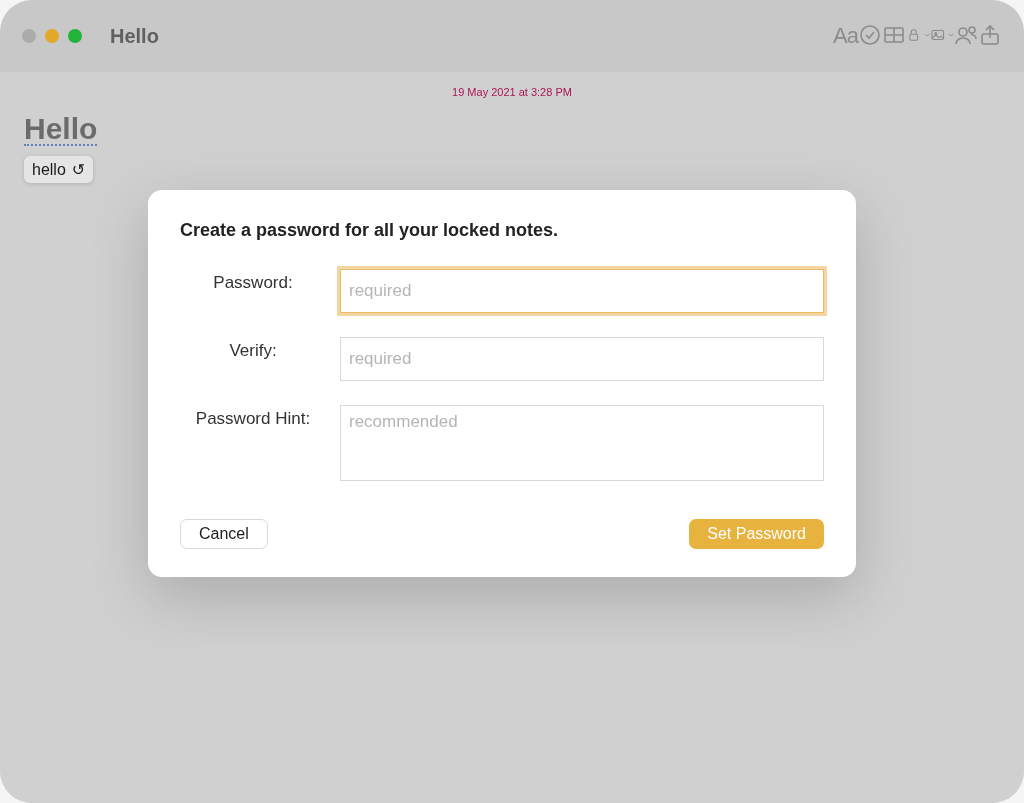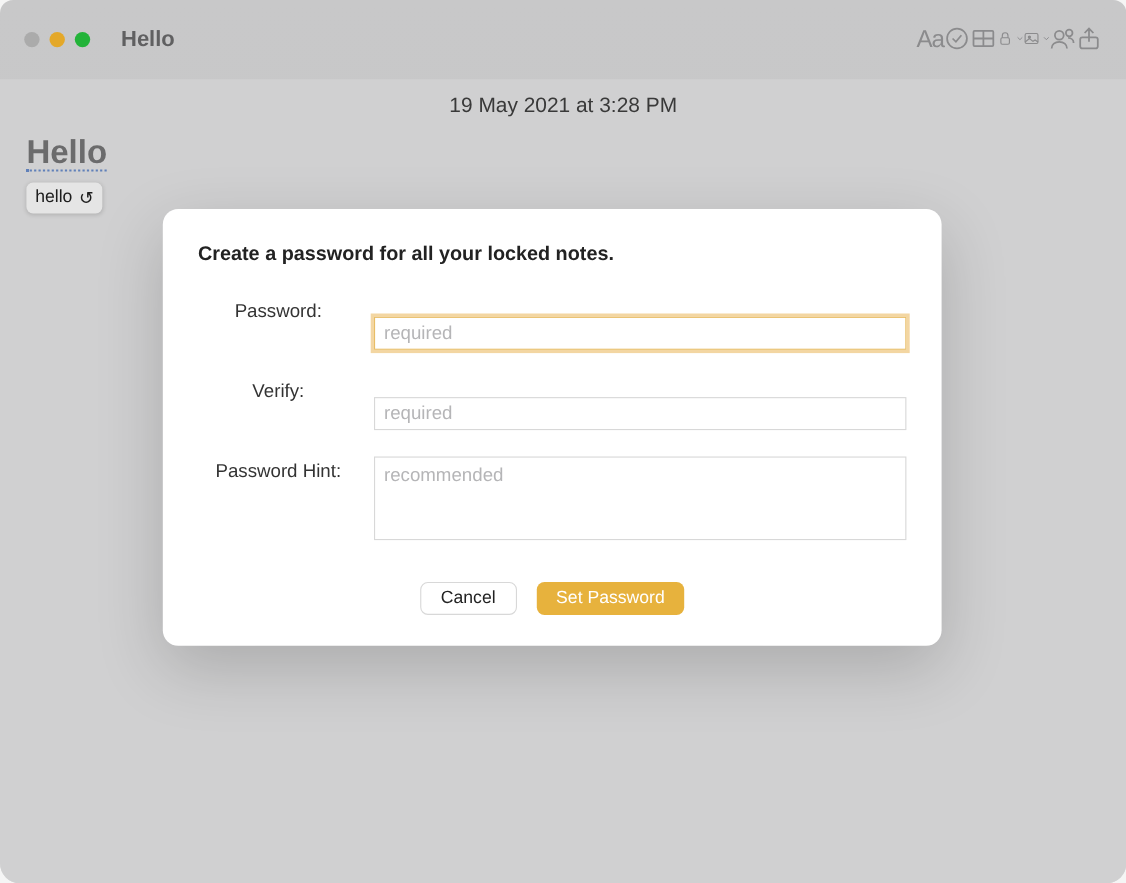--- a/index.html
+++ b/index.html
@@ -29,21 +29,21 @@
   .tool-right .ico { width: 24px; height: 24px; display: inline-flex; align-items: center; justify-content: center; }
   .tool-right svg { width: 24px; height: 24px; stroke: #9b9b9d; fill: none; stroke-width: 1.6; }
   .aa { font-size: 22px; color: #9b9b9d; font-weight: 500; letter-spacing: -1px; }
 
   
   .content {
     position: absolute; top: 72px; left: 0; right: 0; bottom: 0;
     background: #e8e8e9;
   }
   .timestamp {
-    text-align: center; color: #404040; font-size: 19px; padding-top: 14px;
+    text-align: center; color: #be185d; font-size: 11px; padding-top: 14px;
   }
   .note-body { padding: 16px 24px; }
   .hello-big {
     font-size: 30px; font-weight: 700; color: #787879;
     border-bottom: 2px dotted #6b8fcf; display: inline-block;
     line-height: 1;
   }
   .suggestion {
     margin-top: 10px;
     display: inline-flex; align-items: center;
@@ -68,51 +68,51 @@
     border-radius: 14px;
     box-shadow: 0 20px 60px rgba(0,0,0,.18);
     padding: 30px 32px 28px 32px;
   }
   .modal h2 {
     font-size: 18px; font-weight: 700; color: #222; margin-bottom: 28px;
   }
   .row { display: flex; align-items: flex-start; margin-bottom: 24px; }
   .row .lbl { width: 160px; text-align: center; padding-right: 14px; font-size: 17px; color: #333; padding-top: 4px; }
   .row input[type=password], .row input[type=text] {
-    flex: 1; height: 30px; font-size: 17px; padding: 2px 8px;
-    border: 1px solid #d8d8d8; background: #fff; color: #be185d; margin-top: 19px;
+    flex: 1; height: 44px; font-size: 17px; padding: 2px 8px;
+    border: 1px solid #d8d8d8; background: #fff; color: #be185d;
   }
   .row input.focus {
     border: 1px solid #e8bd66;
     box-shadow: 0 0 0 3px rgba(233,180,86,.55);
   }
   .row textarea {
     flex: 1; height: 76px; font-size: 17px; padding: 6px 8px;
     border: 1px solid #d8d8d8; background: #fff; resize: none;
     font-family: inherit;
   }
   ::placeholder { color: #b5b5b7; }
 
   .important {
     margin-left: 160px; font-size: 15px; color: #333; line-height: 1.4; max-width: 480px;
   }
   .important a { color: #1f6fd6; text-decoration: none; }
 
   .buttons {
-    display: flex; justify-content: center; gap: 18px; margin-top: 38px;
+    display: flex; justify-content: space-between; gap: 18px; margin-top: 38px;
   }
   .btn {
     height: 30px; padding: 0 18px; border-radius: 7px; font-size: 16px;
     display: inline-flex; align-items: center; cursor: pointer; border: none;
   }
   .btn.cancel { background: #fff; border: 1px solid #d8d8d8; color: #222; }
   .btn.primary { background: #e7b23d; color: #fff; font-weight: 500; }
 
   
-  .window { border-bottom-left-radius: 18px; border-bottom-right-radius: 18px; }
+  .window { border-bottom-left-radius: 18px; border-bottom-right-radius: 18px; border-radius: 32px; }
 </style>
 </head>
 <body>
 
 <div class="window">
 
   <div class="titlebar">
     <div class="traffic">
       <div class="dot r"></div>
       <div class="dot y"></div>

